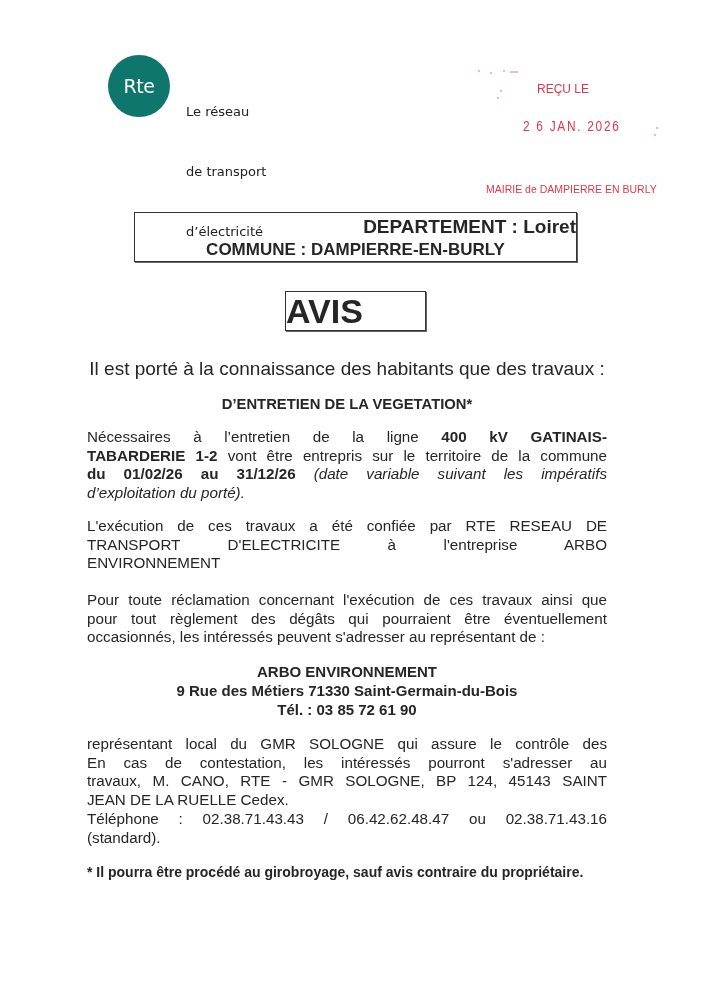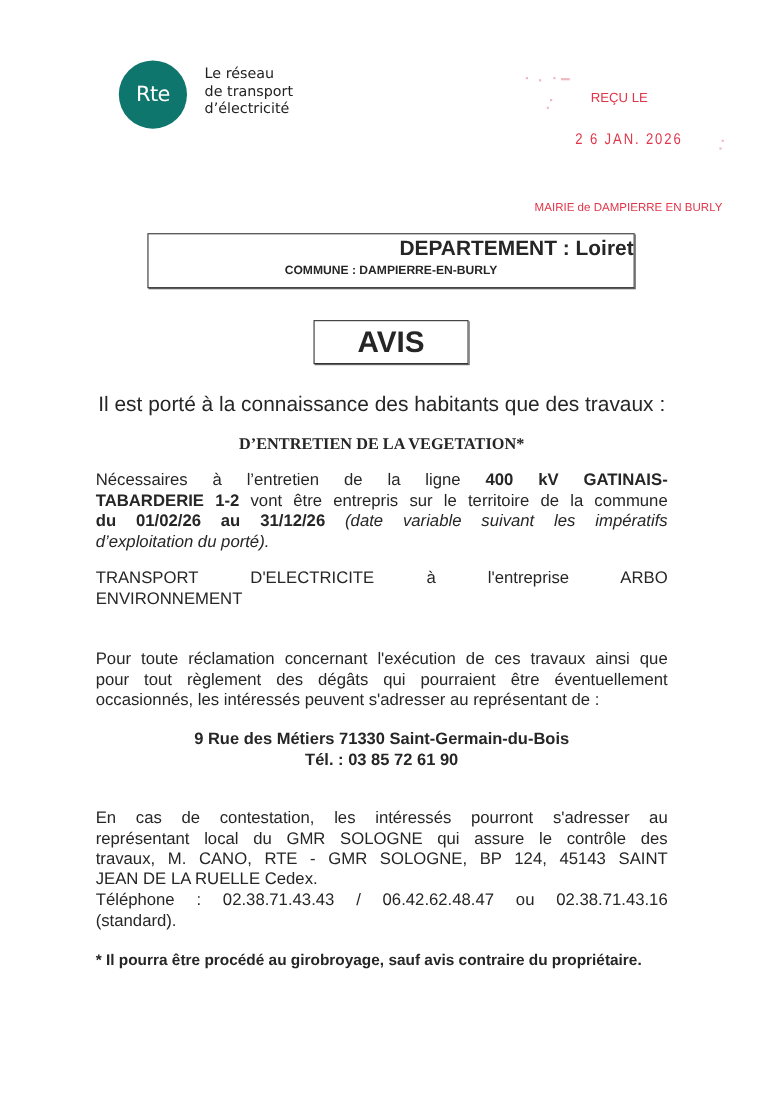--- a/index.html
+++ b/index.html
@@ -5,37 +5,37 @@
   html, body { margin: 0; padding: 0; }
   body {
     width: 707px; height: 1000px; background: #ffffff; position: relative; overflow: hidden;
     font-family: "Liberation Sans", sans-serif; color: #262626;
   }
   .logo { position: absolute; left: 108px; top: 55px; width: 62px; height: 62px; border-radius: 50%;
     background: #0f766e; display: flex; align-items: center; justify-content: center; }
   .logo span { color: #fff; font-family: "DejaVu Sans", sans-serif; font-size: 19px; letter-spacing: -0.5px; }
   .brand { position: absolute; left: 186px; top: 60px; font-family: "DejaVu Sans", sans-serif; font-size: 13px;
     line-height: 16px; color: #222; }
-  .brand div { white-space: nowrap; }
+  .brand div { white-space: nowrap; margin-top: 44px; }
   .stamp { position: absolute; color: #e0364a; font-family: "Liberation Sans", sans-serif; }
   .stamp-recu { left: 537px; top: 82px; font-size: 12px; }
   .stamp-date { left: 523px; top: 118px; font-size: 14px; letter-spacing: 2px; font-family: "Liberation Sans Narrow", "Liberation Sans", sans-serif; transform: scaleX(0.85); transform-origin: left; }
   .stamp-mairie { left: 486px; top: 153px; font-size: 10.5px; margin-top: 30px; }
   .speckle { position: absolute; background: #e58a95; width: 2px; height: 2px; opacity: .6; }
   .header-box { position: absolute; left: 134px; top: 212px; width: 441px; height: 48px;
     border: 1.5px solid #333; box-shadow: 1px 1px 0 #666; text-align: center; }
   .header-box .l1 { font-weight: bold; font-size: 19px; margin-top: 3px; text-align: right; }
-  .header-box .l2 { font-weight: bold; font-size: 11px; margin-top: 2px; }
+  .header-box .l2 { font-weight: bold; font-size: 17px; margin-top: 2px; }
   .avis-box { position: absolute; left: 285px; top: 291px; width: 139px; height: 38px;
-    border: 1.5px solid #333; box-shadow: 1px 1px 0 #666; text-align: center;
-    font-weight: bold; font-size: 27px; line-height: 38px; }
+    border: 1.5px solid #333; box-shadow: 1px 1px 0 #666; text-align: left;
+    font-weight: bold; font-size: 34px; line-height: 38px; }
   .text { position: absolute; left: 87px; width: 520px; font-size: 15.2px; line-height: 18.7px; text-align: justify; }
   .center { text-align: center; }
   .intro { top: 360px; font-size: 19px; }
-  .subtitle { top: 395px; font-weight: bold; font-size: 14.8px; font-family: Liberation Serif, serif; }
+  .subtitle { top: 395px; font-weight: bold; font-size: 14.8px; }
   .p1 { top: 428px; }
   .p2 { top: 517px; }
   .p3 { top: 591px; }
   .contact { top: 662px; font-weight: bold; font-size: 15px; line-height: 19px; }
   .p4 { top: 735px; }
   .foot { position: absolute; left: 87px; top: 864px; font-size: 14px; font-weight: bold; }
   .spread { text-align-last: justify; }
   b { font-weight: bold; }
   i { font-style: italic; }
 </style>
@@ -76,37 +76,39 @@
 <div class="text center subtitle">D’ENTRETIEN DE LA VEGETATION*</div>
 
 <div class="text p1">
   <div class="spread"><span>Nécessaires à l’entretien de la ligne </span><b>400 kV GATINAIS-</b></div>
   <div class="spread"><b>TABARDERIE 1-2</b><span> vont être entrepris sur le territoire de la commune</span></div>
   <div class="spread"><b>du 01/02/26 au 31/12/26</b><i> (date variable suivant les impératifs</i></div>
   <div><i>d’exploitation du porté).</i></div>
 </div>
 
 <div class="text p2">
+  <div class="spread">L'exécution de ces travaux a été confiée par RTE RESEAU DE</div>
   <div class="spread">TRANSPORT D'ELECTRICITE à l'entreprise ARBO</div>
   <div>ENVIRONNEMENT</div>
 </div>
 
 <div class="text p3">
   <div class="spread">Pour toute réclamation concernant l'exécution de ces travaux ainsi que</div>
   <div class="spread">pour tout règlement des dégâts qui pourraient être éventuellement</div>
   <div>occasionnés, les intéressés peuvent s'adresser au représentant de :</div>
 </div>
 
 <div class="text center contact">
+  <div>ARBO ENVIRONNEMENT</div>
   <div>9 Rue des Métiers 71330 Saint-Germain-du-Bois</div>
   <div>Tél. : 03 85 72 61 90</div>
 </div>
 
 <div class="text p4">
+  <div class="spread">représentant local du GMR SOLOGNE qui assure le contrôle des</div>
   <div class="spread">En cas de contestation, les intéressés pourront s'adresser au</div>
-  <div class="spread">représentant local du GMR SOLOGNE qui assure le contrôle des</div>
   <div class="spread">travaux, M. CANO, RTE - GMR SOLOGNE, BP 124, 45143 SAINT</div>
   <div>JEAN DE LA RUELLE Cedex.</div>
   <div class="spread">Téléphone : 02.38.71.43.43 / 06.42.62.48.47 ou 02.38.71.43.16</div>
   <div>(standard).</div>
 </div>
 
 <div class="foot">* Il pourra être procédé au girobroyage, sauf avis contraire du propriétaire.</div>
 
 </body></html>

